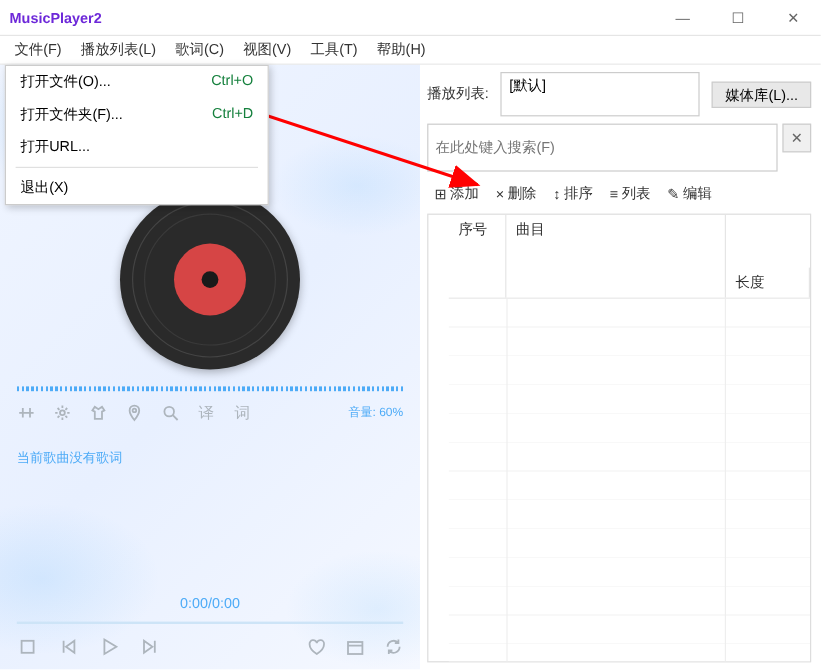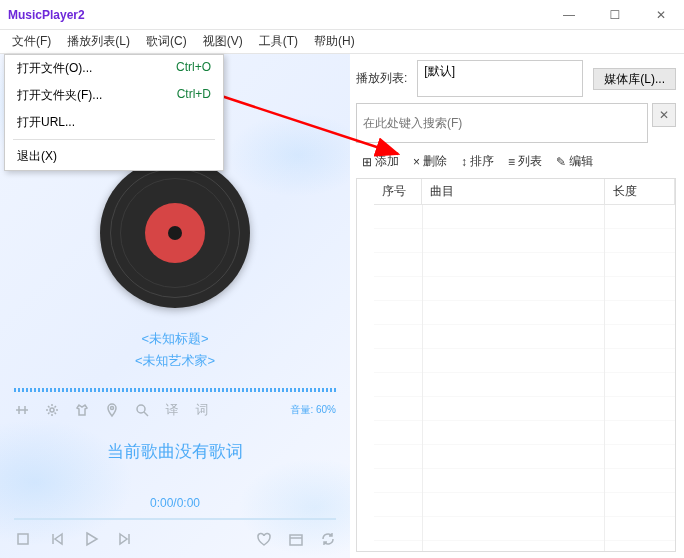--- a/index.html
+++ b/index.html
@@ -36,21 +36,21 @@
 .trackinfo { text-align: center; margin-top: 18px; }
 .trackinfo div { color: #4dabf7; font-size: 13px; margin: 4px 0; }
 
 .divider { margin: 14px 0 10px; height: 4px; background-image: repeating-linear-gradient(90deg, #4dabf7 0, #4dabf7 2px, transparent 2px, transparent 4px); background-position: 0 0, 0 2px; }
 
 .toolbar-icons { display: flex; align-items: center; gap: 14px; color: #adb5bd; }
 .toolbar-icons .ic { cursor: pointer; width: 16px; height: 16px; display: inline-flex; align-items: center; justify-content: center; }
 .toolbar-icons .ic svg { stroke: #adb5bd; fill: none; stroke-width: 1.5; }
 .volume { margin-left: auto; color: #4dabf7; font-size: 10px; }
 
-.lyrics { text-align: center; margin-top: 22px; color: #4dabf7; font-size: 17px; }
+.lyrics { text-align: left; margin-top: 22px; color: #4dabf7; font-size: 11px; }
 
 .playbar { position: absolute; bottom: 0; left: 0; right: 0; padding: 10px 14px; }
 .timerow { display: flex; justify-content: center; color: #4dabf7; font-size: 11px; margin-bottom: 8px; }
 .progressbar { height: 2px; background: #cde4f7; margin-bottom: 10px; }
 .controls { display: flex; align-items: center; gap: 16px; }
 .controls .pc { cursor: pointer; color: #adb5bd; display: inline-flex; }
 .controls .pc svg { stroke: #adb5bd; fill: none; stroke-width: 1.5; }
 .controls .spacer { flex: 1; }
 
 .right { flex: 1; padding: 6px 8px 6px 6px; background: #fff; display: flex; flex-direction: column; }
@@ -62,21 +62,21 @@
 .searchinput { flex: 1; border: 1px solid #ccc; padding: 3px 6px; height: 40px; }
 .clearbtn { width: 24px; height: 24px; border: 1px solid #ccc; background: #f0f0f0; display: flex; align-items: center; justify-content: center; cursor: pointer; color: #666; }
 .actionrow { display: flex; gap: 14px; padding: 4px 6px; color: #333; }
 .action { cursor: pointer; display: flex; align-items: center; gap: 3px; }
 
 .table { flex: 1; border: 1px solid #ddd; margin-top: 4px; overflow: hidden; padding-left: 17px; }
 .thead { display: flex; background: #fff; border-bottom: 1px solid #e5e5e5; }
 .th { padding: 4px 8px; border-right: 1px solid #e5e5e5; color: #333; }
 .th1 { width: 48px; }
 .th2 { flex: 1; }
-.th3 { width: 70px; }
+.th3 { width: 70px; margin-top: 44px; }
 .tbody { height: 380px; background: repeating-linear-gradient(180deg, #fff 0, #fff 23px, #f8f8f8 23px, #f8f8f8 24px); position:relative; }
 .tbody::before { content:''; position:absolute; top:0; bottom:0; left:48px; width:1px; background:#eee; }
 .tbody::after { content:''; position:absolute; top:0; bottom:0; right:70px; width:1px; background:#eee; }
 
 .dropdown { position: absolute; top: 54px; left: 4px; width: 220px; background: #fff; border: 1px solid #ccc; box-shadow: 2px 2px 6px rgba(0,0,0,0.2); z-index: 100; }
 .dd-item { padding: 5px 12px; display: flex; cursor: pointer; }
 .dd-shortcut { margin-left: auto; color: #15803d; }
 .dd-sep { height: 1px; background: #e0e0e0; margin: 3px 8px; }
 
 .arrow { position: absolute; top: 62px; left: 130px; z-index: 90; pointer-events: none; }
@@ -135,24 +135,20 @@
       <div><span class="wmtext">汕丰软件园</span></div>
       <div style="font-size:13px;font-weight:normal;">www.pc0359.cn</div>
     </div>
     <div class="leftinner">
       <div class="disc-area">
         <div class="disc">
           <div class="disc-label"></div>
           <div class="disc-hole"></div>
         </div>
       </div>
-      <div class="trackinfo">
-        <div>&lt;未知标题&gt;</div>
-        <div>&lt;未知艺术家&gt;</div>
-      </div>
       <div class="divider"></div>
       <div class="toolbar-icons">
         <span class="ic">
             <svg width="16" height="16" viewBox="0 0 16 16">
               <path d="M2 8h12M5 4v8M11 4v8"></path>
             </svg>
           </span>
         <span class="ic">
             <svg width="16" height="16" viewBox="0 0 16 16">
               <circle cx="8" cy="8" r="2"></circle>

